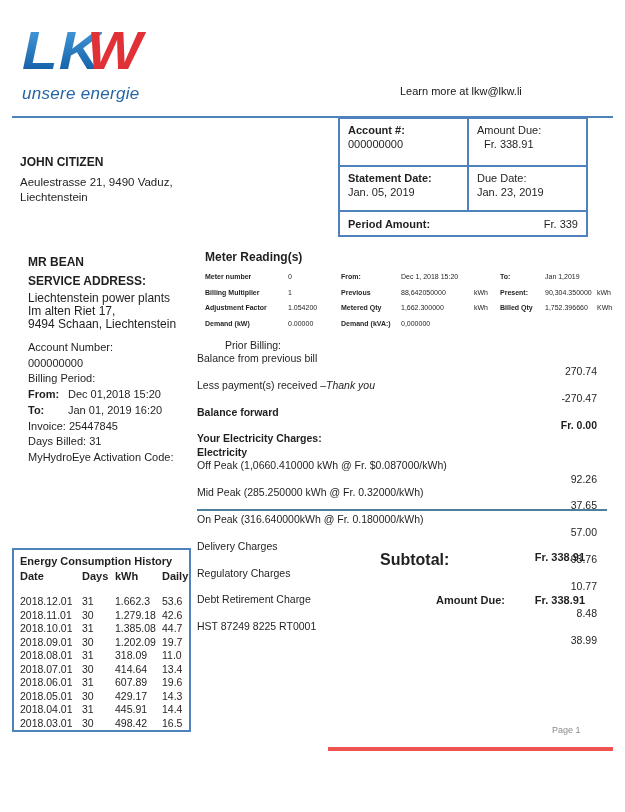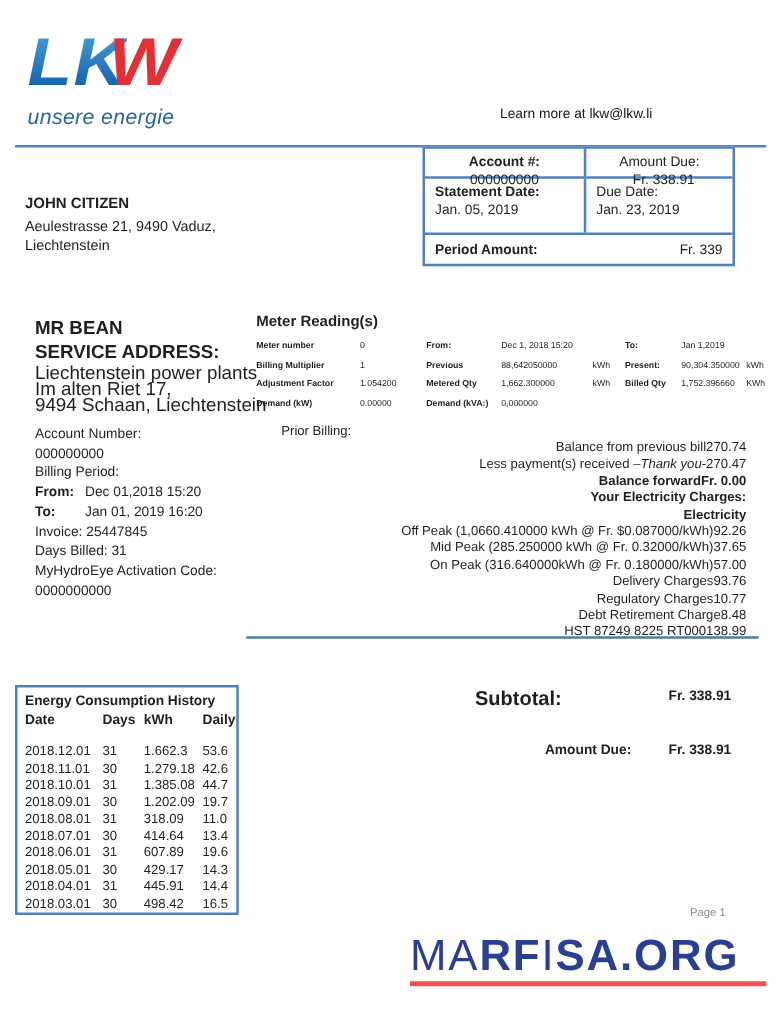--- a/index.html
+++ b/index.html
@@ -23,49 +23,49 @@
 
   .top-rule { position:absolute; left:12px; top:116px; width:601px; height:2px; background:var(--accent,#4f81bd); }
 
   
   .summary-box { position:absolute; left:338px; top:117px; width:250px; border:2px solid var(--accent,#4f81bd); background:#fff; font-size:11px; }
   .sb-row { display:flex; border-bottom:2px solid var(--accent,#4f81bd); }
   .sb-row.last { border-bottom:none; }
   .sb-cell { padding:5px 8px 0 8px; }
   .sb-cell.left { flex:0 0 127px; }
   .sb-cell.right { flex:1; border-left:2px solid var(--accent,#4f81bd); }
-  .sb-r1 { height:24px;text-align:center; }
+  .sb-r1 { height:48px; }
   .sb-r2 { height:45px; }
   .sb-r3 { height:23px; align-items:center; justify-content:space-between; padding:0 8px; }
   .sb-label-bold { font-weight:700; }
   .sb-val { margin-top:2px; }
   .sb-val.indent { padding-left:7px; }
 
   
   .customer { position:absolute; left:20px; top:155px; font-size:11.5px; line-height:15.5px; }
   .customer .name { font-weight:700; font-size:12px; margin-bottom:4px; }
-  .service { position:absolute; left:28px; top:256px; font-size:15px; line-height:13px; }
+  .service { position:absolute; left:28px; top:256px; font-size:12px; line-height:13px; }
   .service .svc-name { font-weight:700; margin-bottom:6px; }
   .service .svc-label { font-weight:700; margin-bottom:4px; }
 
   
   .acct { position:absolute; left:28px; top:340px; font-size:11px; line-height:15.7px; }
   .acct b { font-weight:400; }
   .lbl-fixed { display:inline-block; width:40px; font-weight:700; }
 
   
   .meter { position:absolute; left:205px; top:250px; width:412px; }
   .meter-title { font-weight:700; font-size:12px; margin-bottom:9px; }
   .meter-grid { display:grid; grid-template-columns:83px 53px 60px 73px 26px 45px 52px 20px; row-gap:7.5px; font-size:7px; line-height:8px; }
   .mcell.mlabel { font-weight:700; }
 
   
   .charges { position:absolute; left:197px; top:338px; width:400px; font-size:10.5px; }
   .charges-heading { font-weight:400; line-height:14px;padding-left:28px; }
-  .charge-row { display:flex; justify-content:flex-end; line-height:13.4px; }
+  .charge-row { display:flex; justify-content:flex-start; line-height:13.4px;flex-direction:column; }
   .charge-row.bold { font-weight:700; }
   .charge-label i { font-style:italic; }
   .charge-value { text-align:right; }
   .teal-rule { position:absolute; left:197px; top:509px; width:410px; height:2px; background:var(--teal,#4d7f9d); }
 
   
   .subtotal-label { position:absolute; left:380px; top:551px; width:125px; text-align:left; font-weight:700; font-size:16px; }
   .subtotal-value { position:absolute; left:505px; top:551px; width:80px; text-align:right; font-weight:700; font-size:11px; }
   .amountdue-label { position:absolute; left:380px; top:594px; width:125px; text-align:right; font-weight:700; font-size:11px; }
   .amountdue-value { position:absolute; left:505px; top:594px; width:80px; text-align:right; font-weight:700; font-size:11px; }
@@ -151,21 +151,20 @@
     </div>
     <div>
       <b>Invoice:</b>
       <span>25447845</span>
     </div>
     <div>
       <b>Days Billed:</b>
       <span>31</span>
     </div>
     <div><b>MyHydroEye Activation Code:</b></div>
-    <div>0000000000</div>
   </div>
 
   <div class="meter">
     <div class="meter-title">Meter Reading(s)</div>
     <div class="meter-grid">
         <div class="mcell mlabel">Meter number</div>
         <div class="mcell mval">0</div>
         <div class="mcell mlabel">From:</div>
         <div class="mcell mval">Dec 1, 2018 15:20</div>
         <div class="mcell mval"></div>
@@ -326,17 +325,16 @@
           <span>2018.03.01</span>
           <span>30</span>
           <span>498.42</span>
           <span>16.5</span>
         </div>
       </div>
   </div>
 
   <div class="page-num">Page 1</div>
   <div class="brand">
-    <div class="brand-wordmark"><span style="font-weight: 400;">MA</span><span style="font-weight: 700;">RF</span><span style="font-weight: 400;">I</span><span style="font-weight: 700;">SA</span><span style="font-weight: 700;">.ORG</span></div>
     <div class="brand-rule"></div>
   </div>
 
 </div>
 
 </body></html>

